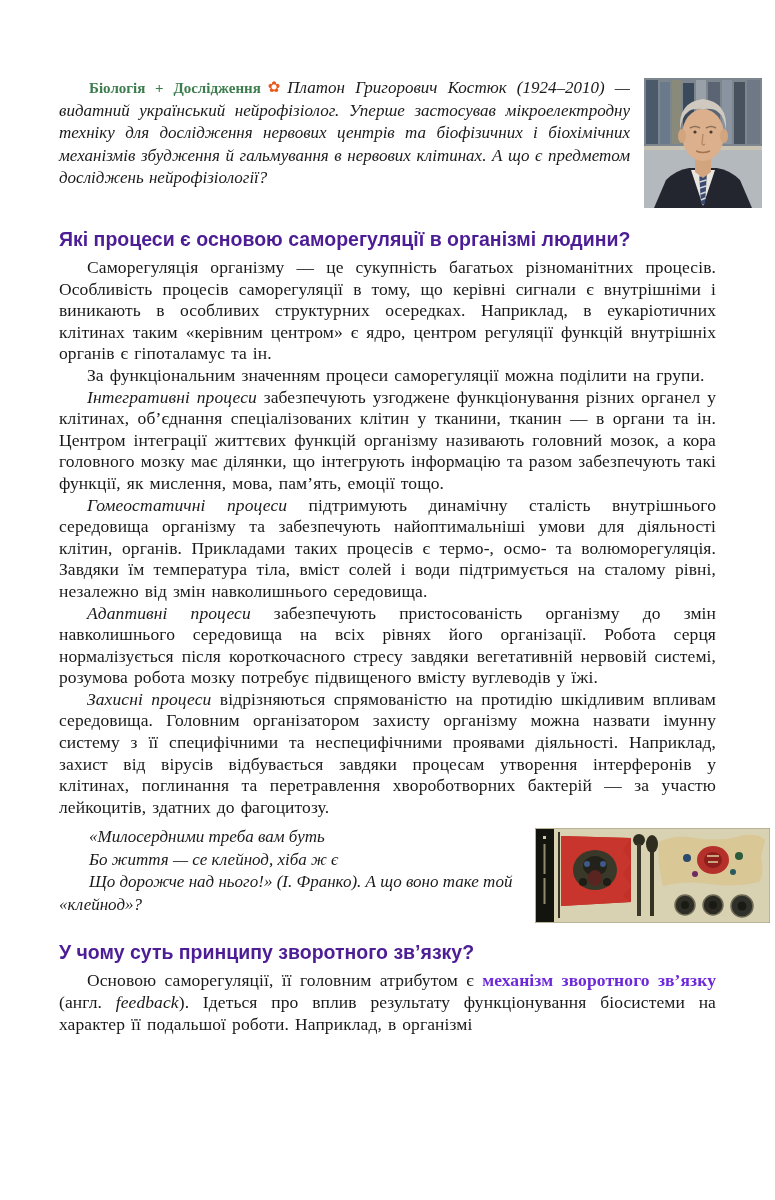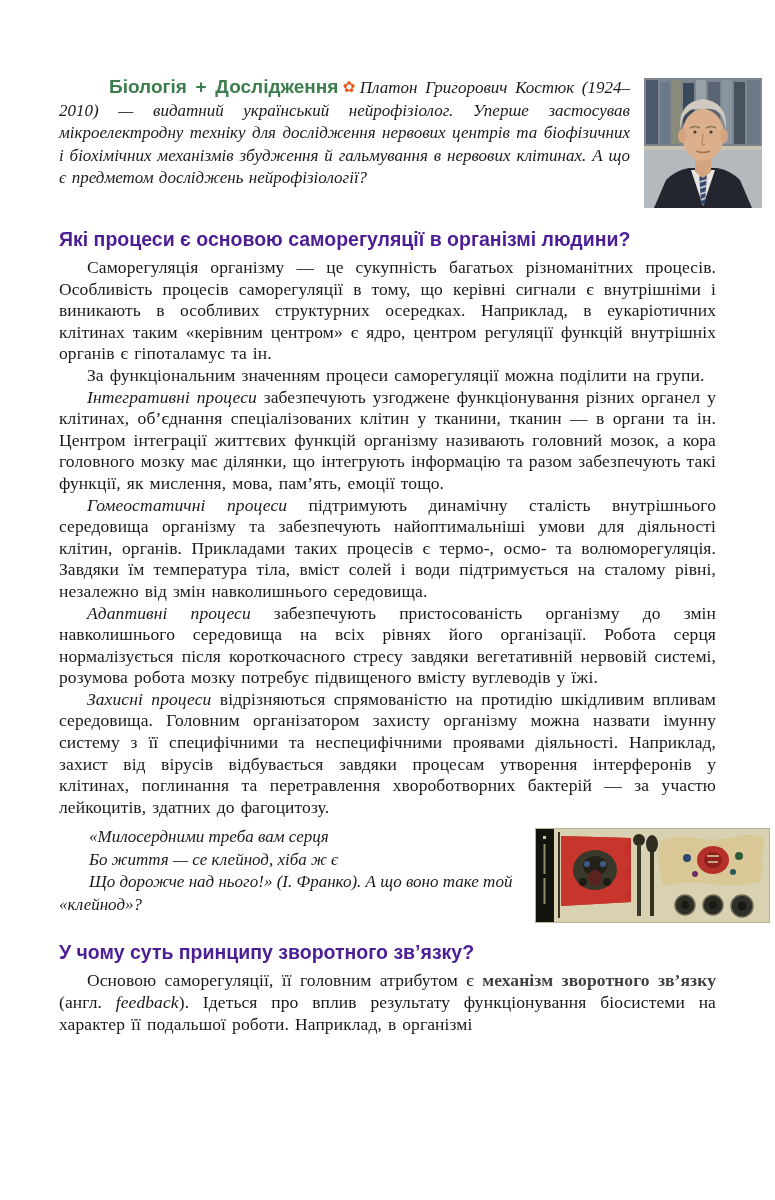--- a/index.html
+++ b/index.html
@@ -22,25 +22,24 @@
   }
   .intro-text{
     margin:0;
     font-size:17px;line-height:22.5px;
     text-align:justify;
     text-indent:30px;
     font-style:italic;
     word-spacing:1px;
   }
   .green-head{
-    font-family:Liberation Sans, sans-serif;
+    font-family:Liberation Serif, serif;
     font-style:normal;
     font-weight:bold;
-    font-size:19px;
-    margin-left:20px;
+    font-size:15px;
   }
   .flower{
     font-style:normal;
     font-size:15px;
     vertical-align:1px;
     padding:0 2px;
   }
   
   .sec-heading{
     font-family:"Liberation Sans", sans-serif;
@@ -74,21 +73,21 @@
     margin:0 0 3px 0;
     line-height:24px;
   }
   .poem-line{
     margin:0;
     font-size:17px;line-height:22.5px;
     font-style:italic;
   }
   
   .term{
-    color:#404040;
+    color:#6d28d9;
     font-weight:bold;
   }
   .foreign{font-style:italic;}
   
   .footer{
     position:absolute;
     left:0;right:0;
     top:1139px;
     display:flex;
     align-items:center;
@@ -206,21 +205,21 @@
         <circle cx="198" cy="44" r="3" fill="#2a5a5e"></circle>
 
         <circle cx="150" cy="77" r="10" fill="#2e2e26" stroke="#6e6a55" stroke-width="1.5"></circle>
         <circle cx="178" cy="77" r="10" fill="#2a2a22" stroke="#6e6a55" stroke-width="1.5"></circle>
         <circle cx="207" cy="78" r="11" fill="#30302a" stroke="#6e6a55" stroke-width="1.5"></circle>
         <circle cx="150" cy="77" r="4" fill="#1a1a14"></circle>
         <circle cx="178" cy="77" r="4" fill="#1a1a14"></circle>
         <circle cx="207" cy="78" r="4.5" fill="#1a1a14"></circle>
       </svg>
     </div>
-    <p class="poem-line">«Милосердними треба вам серця</p>
+    <p class="poem-line">«Милосердними треба вам буть</p>
     <p class="poem-line">Бо життя — се клейнод, хіба ж є</p>
     <p class="poem-line" style="margin-left:-30px; text-indent:30px;">Що дорожче над нього!» (І. Франко). А що воно таке той «клейнод»?</p>
   </div>
 
   <div>
     <div class="sec-heading">У чому суть принципу зворотного зв’язку?</div>
     <p class="body-par"><span>Основою саморегуляції, її головним атрибутом є </span><span class="term">механізм зворотного зв’язку</span><span> (англ. </span><span class="foreign">feedback</span><span>). Ідеться про вплив результату функціонування біосистеми на характер її подальшої роботи. Наприклад, в організмі</span></p>
   </div>
 
 

